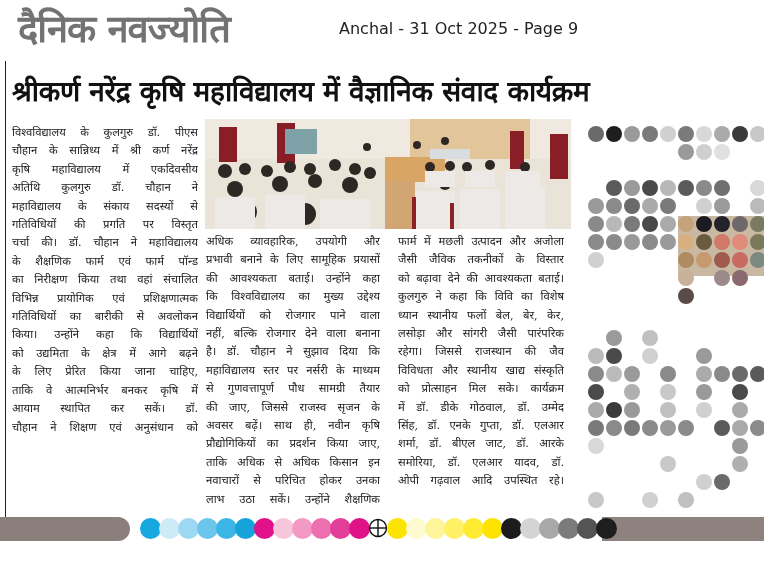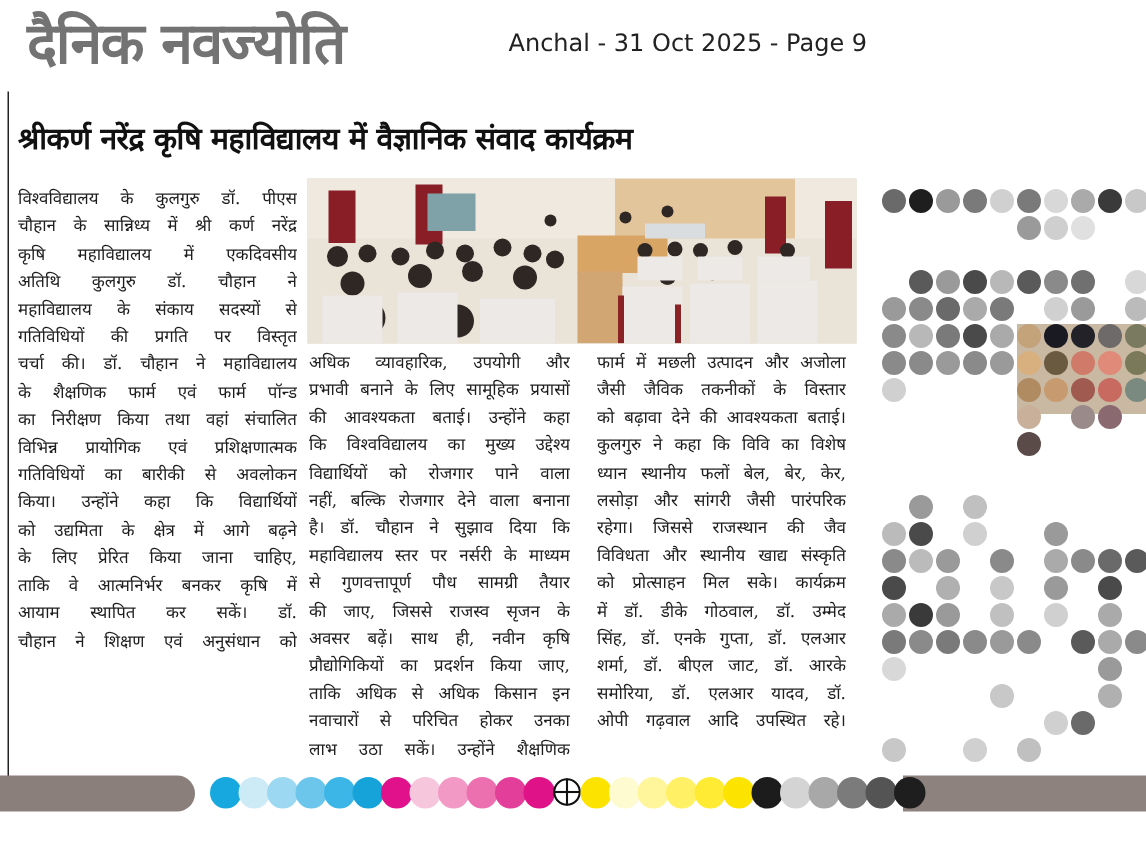--- a/index.html
+++ b/index.html
@@ -1,20 +1,20 @@
 <!DOCTYPE html>
 <html><head>
 <meta charset="utf-8">
 <style>
   html, body { margin:0; padding:0; background:#ffffff; }
   body { width:764px; height:564px; position:relative; overflow:hidden; font-family:"DejaVu Sans", sans-serif; color:#1a1a1a; }
   .masthead { position:absolute; left:18px; top:4px; font-family:"DejaVu Sans", sans-serif; font-weight:bold; font-size:38px; line-height:50px; letter-spacing:-1px; color:#737373; }
   .edition { position:absolute; left:315px; top:19px; font-family:"DejaVu Sans", sans-serif; font-size:16px; color:#222;margin-left:24px; }
   .left-rule { position:absolute; left:5px; top:61px; width:1px; height:462px; background:#222; }
-  .headline { position:absolute; left:12px; top:72px; width:750px; font-family:"DejaVu Sans", sans-serif; font-weight:bold; font-size:20px; line-height:40px; color:#111; white-space:nowrap; letter-spacing:-0.3px; }
+  .headline { position:absolute; left:12px; top:72px; width:750px; font-family:"DejaVu Sans", sans-serif; font-weight:bold; font-size:28px; line-height:40px; color:#111; white-space:nowrap; letter-spacing:-0.3px; }
   .photo { position:absolute; left:205px; top:119px; width:366px; height:110px; overflow:hidden; background:#d9d2c4; }
   .col { position:absolute; font-family:"DejaVu Serif", serif; font-size:11.3px; line-height:18.4px; color:#1d1d1d; text-align:justify; text-align-last:justify; }
   .col p { margin:0; white-space:nowrap; overflow:hidden; }
   .col1 { left:12px; top:124px; width:186px; }
   .col2 { left:206px; top:233px; width:174px; }
   .col3 { left:398px; top:233px; width:166px; }
   .dateline { font-weight:bold; }
   .pixel-strip { position:absolute; left:586px; top:120px; width:178px; height:400px; overflow:hidden; }
   .colorbar { position:absolute; left:0; top:517px; width:764px; height:24px; }
   .cb-bg-left { position:absolute; left:0; top:0; width:130px; height:24px; background:#8b7f7b; border-radius:0 12px 12px 0; }

